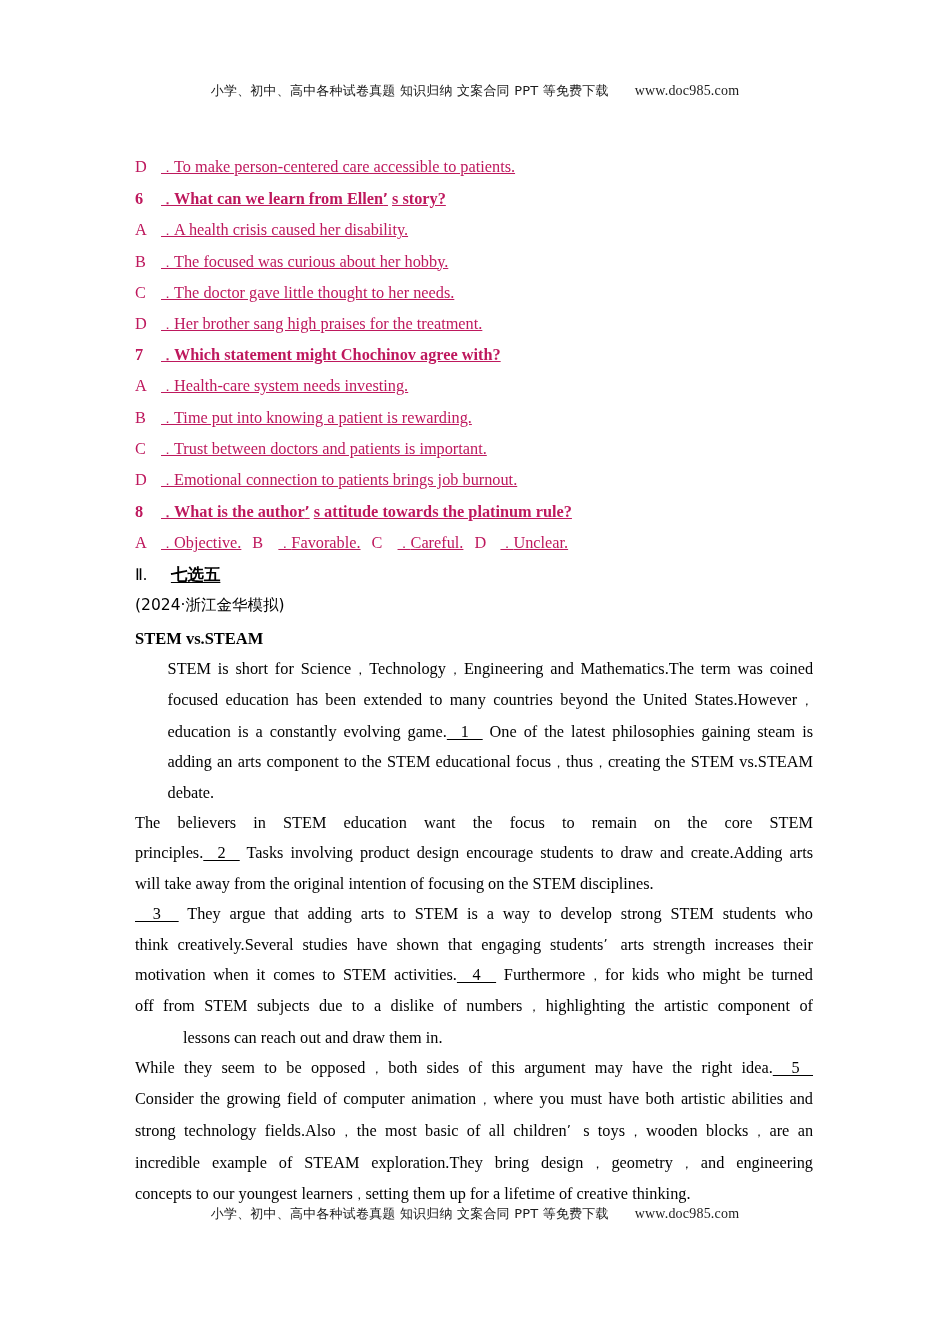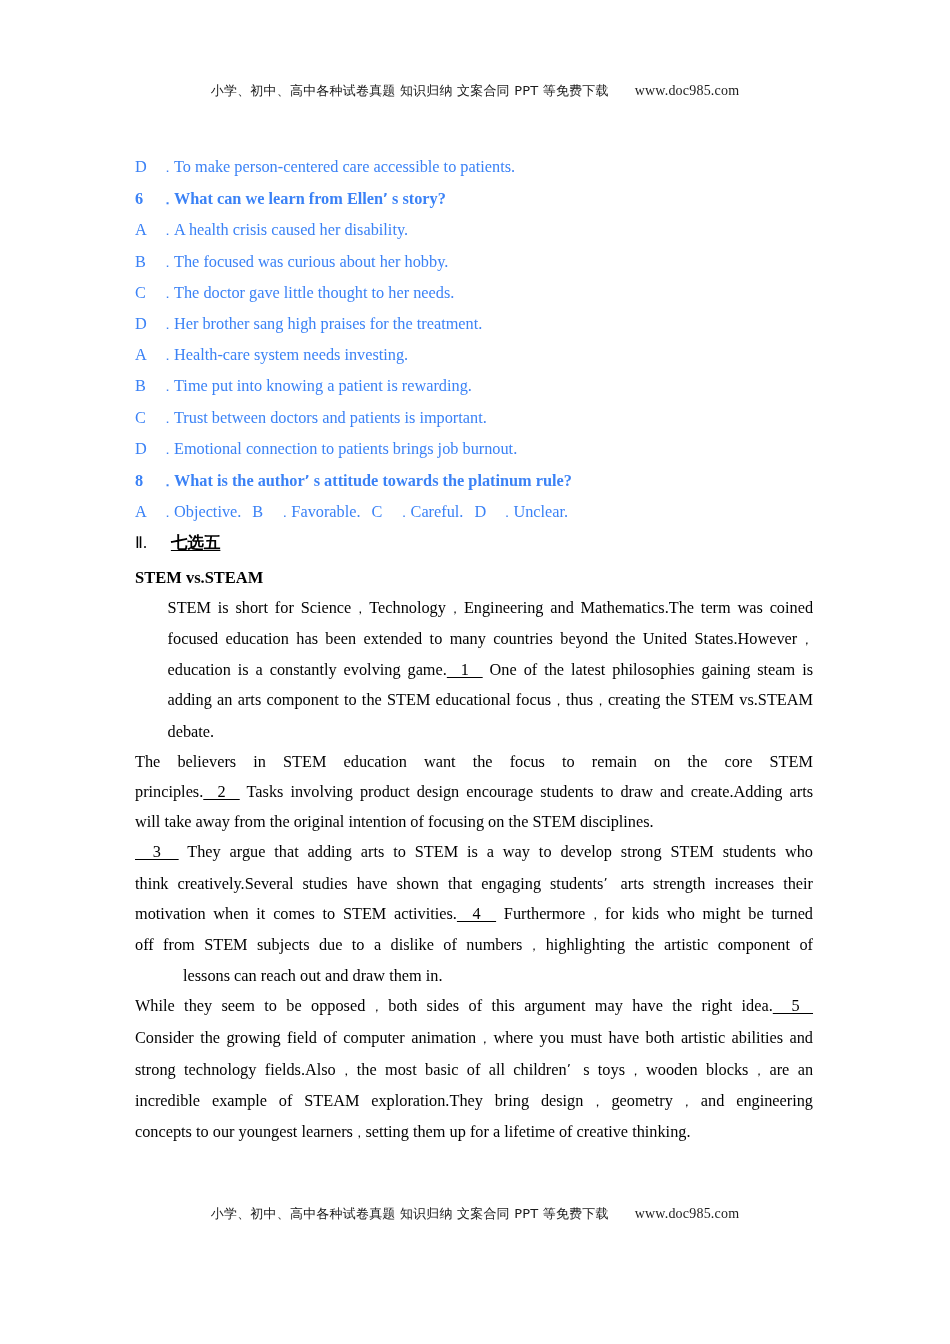--- a/index.html
+++ b/index.html
@@ -45,22 +45,23 @@
   .col {
     position: absolute;
     left: 135px;
     top: 140px;
     width: 678px;
   }
 
   .line {
     font-size: 16.3px;
     line-height: 30.2px;
-    color: #3b82f6;
+    color: #be185d;
     white-space: nowrap;
+    text-decoration: underline;
   }
   .line.bold { font-weight: bold; }
 
   .marker {
     display: inline-block;
     min-width: 26px;
   }
   .marker.num { font-weight: bold; }
 
   
@@ -150,35 +151,37 @@
     <div class="line bold"><span class="marker num">6</span><span class="fw-dot">．</span><span>What can we learn from Ellen</span><span class="apos">’</span><span>s story?</span></div>
 
     <div class="line"><span class="marker">A</span><span class="fw-dot">．</span><span>A health crisis caused her disability.</span></div>
 
     <div class="line"><span class="marker">B</span><span class="fw-dot">．</span><span>The focused was curious about her hobby.</span></div>
 
     <div class="line"><span class="marker">C</span><span class="fw-dot">．</span><span>The doctor gave little thought to her needs.</span></div>
 
     <div class="line"><span class="marker">D</span><span class="fw-dot">．</span><span>Her brother sang high praises for the treatment.</span></div>
 
+    <div class="line bold"><span class="marker num">7</span><span class="fw-dot">．</span><span>Which statement might Chochinov agree with?</span></div>
 
     <div class="line"><span class="marker">A</span><span class="fw-dot">．</span><span>Health-care system needs investing.</span></div>
 
     <div class="line"><span class="marker">B</span><span class="fw-dot">．</span><span>Time put into knowing a patient is rewarding.</span></div>
 
     <div class="line"><span class="marker">C</span><span class="fw-dot">．</span><span>Trust between doctors and patients is important.</span></div>
 
     <div class="line"><span class="marker">D</span><span class="fw-dot">．</span><span>Emotional connection to patients brings job burnout.</span></div>
 
     <div class="line bold"><span class="marker num">8</span><span class="fw-dot">．</span><span>What is the author</span><span class="apos">’</span><span>s attitude towards the platinum rule?</span></div>
 
     <div class="line opt-run"><span class="marker">A</span><span class="fw-dot">．</span><span>Objective.</span><span class="sep"></span><span class="marker">B</span><span class="fw-dot">．</span><span>Favorable.</span><span class="sep"></span><span class="marker">C</span><span class="fw-dot">．</span><span>Careful.</span><span class="sep"></span><span class="marker">D</span><span class="fw-dot">．</span><span>Unclear.</span></div>
 
     <div class="sec-head"><span class="rn">Ⅱ</span><span class="rn">.</span><span class="cnbold">七选五</span></div>
 
+    <div class="source">(2024·浙江金华模拟)</div>
 
     <div class="passage-title">STEM vs.STEAM</div>
 
     <p class="para">
       <span class="jline">STEM is short for Science<span class="cnc">，</span>Technology<span class="cnc">，</span>Engineering and Mathematics.The term was coined</span>
       <span class="jline">focused education has been extended to many countries beyond the United States.However<span class="cnc">，</span></span>
       <span class="jline">education is a constantly evolving game.<span class="blank">&nbsp;&nbsp;1&nbsp;&nbsp;</span> One of the latest philosophies gaining steam is</span>
       <span class="jline">adding an arts component to the STEM educational focus<span class="cnc">，</span>thus<span class="cnc">，</span>creating the STEM vs.STEAM</span>
       <span class="jline lastline" style="text-align-last: left; text-align: left;">debate.</span>
     </p>

